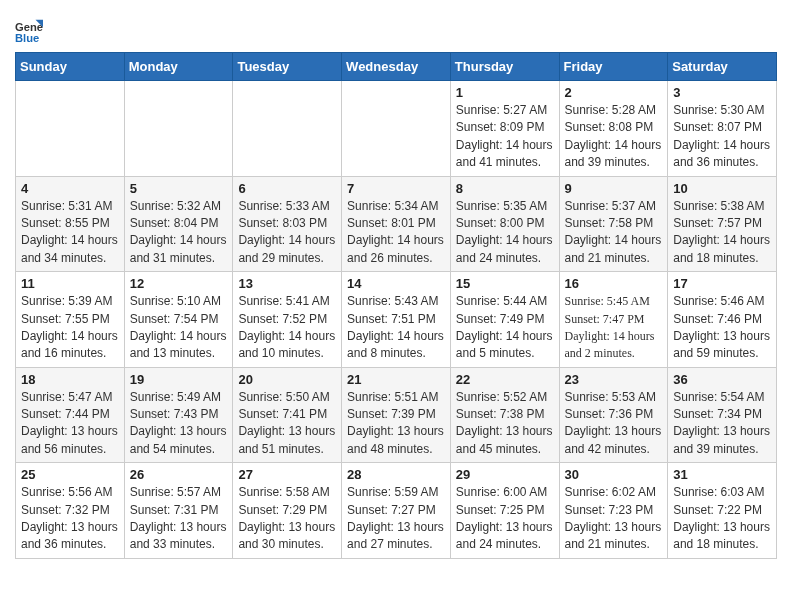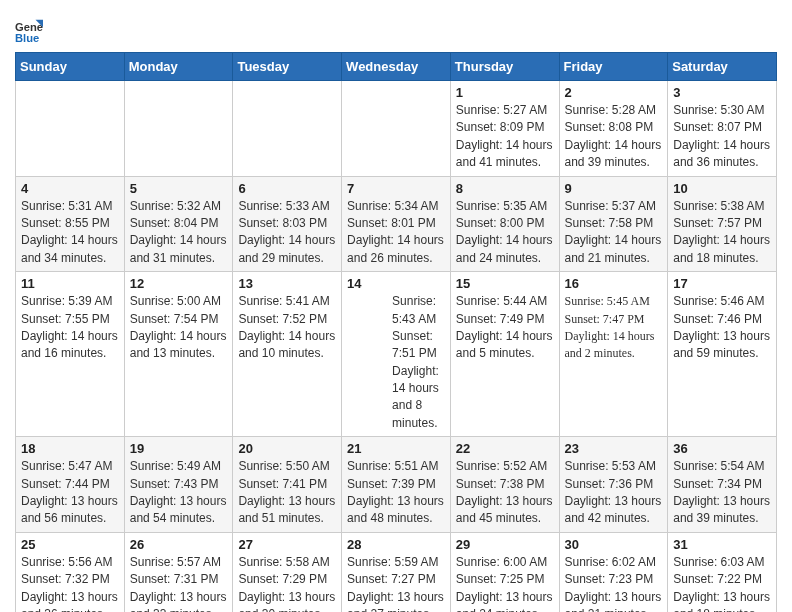--- a/index.html
+++ b/index.html
@@ -200,35 +200,35 @@
       <tr>
         <td>
           <span class="day-number">11</span>
           <div class="day-detail" style="white-space: pre-line;">Sunrise: 5:39 AM
 Sunset: 7:55 PM
 Daylight: 14 hours
 and 16 minutes.</div>
         </td>
         <td>
           <span class="day-number">12</span>
-          <div class="day-detail" style="white-space: pre-line;">Sunrise: 5:00 AM
+          <div class="day-detail" style="white-space: pre-line;">Sunrise: 5:10 AM
 Sunset: 7:54 PM
 Daylight: 14 hours
 and 13 minutes.</div>
         </td>
         <td>
           <span class="day-number">13</span>
           <div class="day-detail" style="white-space: pre-line;">Sunrise: 5:41 AM
 Sunset: 7:52 PM
 Daylight: 14 hours
 and 10 minutes.</div>
         </td>
         <td>
           <span class="day-number">14</span>
-          <div class="day-detail" style="white-space: pre-line; margin-left: 45px;">Sunrise: 5:43 AM
+          <div class="day-detail" style="white-space: pre-line;">Sunrise: 5:43 AM
 Sunset: 7:51 PM
 Daylight: 14 hours
 and 8 minutes.</div>
         </td>
         <td>
           <span class="day-number">15</span>
           <div class="day-detail" style="white-space: pre-line;">Sunrise: 5:44 AM
 Sunset: 7:49 PM
 Daylight: 14 hours
 and 5 minutes.</div>

